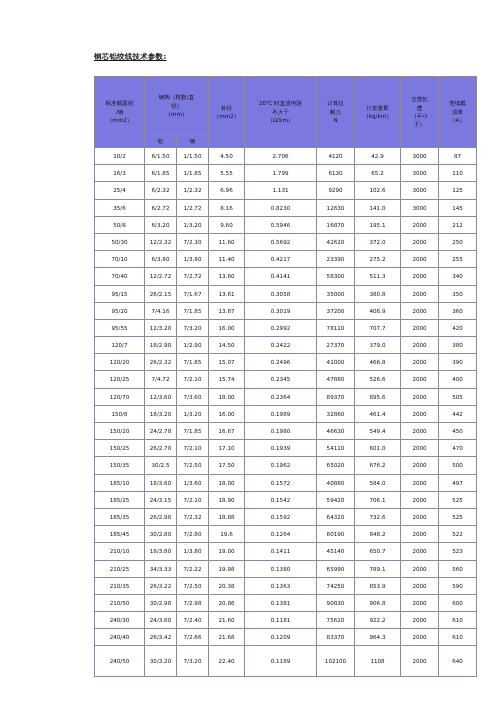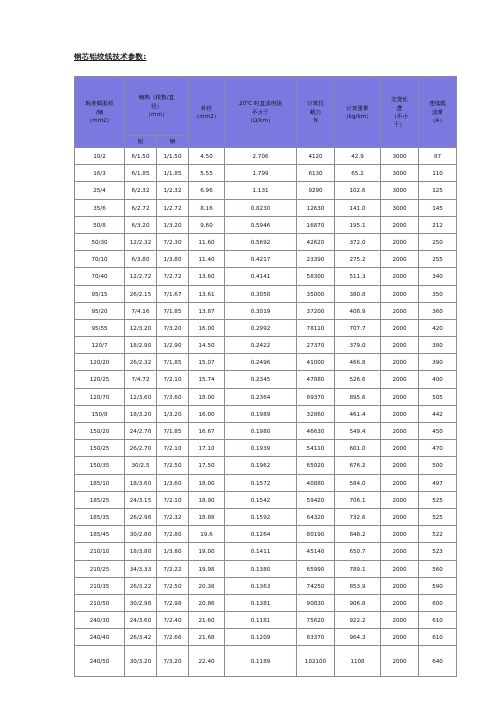--- a/index.html
+++ b/index.html
@@ -12,20 +12,21 @@
     background: #ffffff;
     font-family: "DejaVu Sans", "Liberation Sans", sans-serif;
     overflow: hidden;
   }
   .page {
     position: relative;
     width: 420px;
     height: 702px;
     box-sizing: border-box;
     background: #fff;
+    margin-left: 20px;
   }
   .doc-title {
     position: absolute;
     left: 74px;
     top: 52px;
     font-size: 7.5px;
     font-weight: bold;
     color: #1a1a1a;
     text-decoration: underline;
     letter-spacing: 0.2px;

